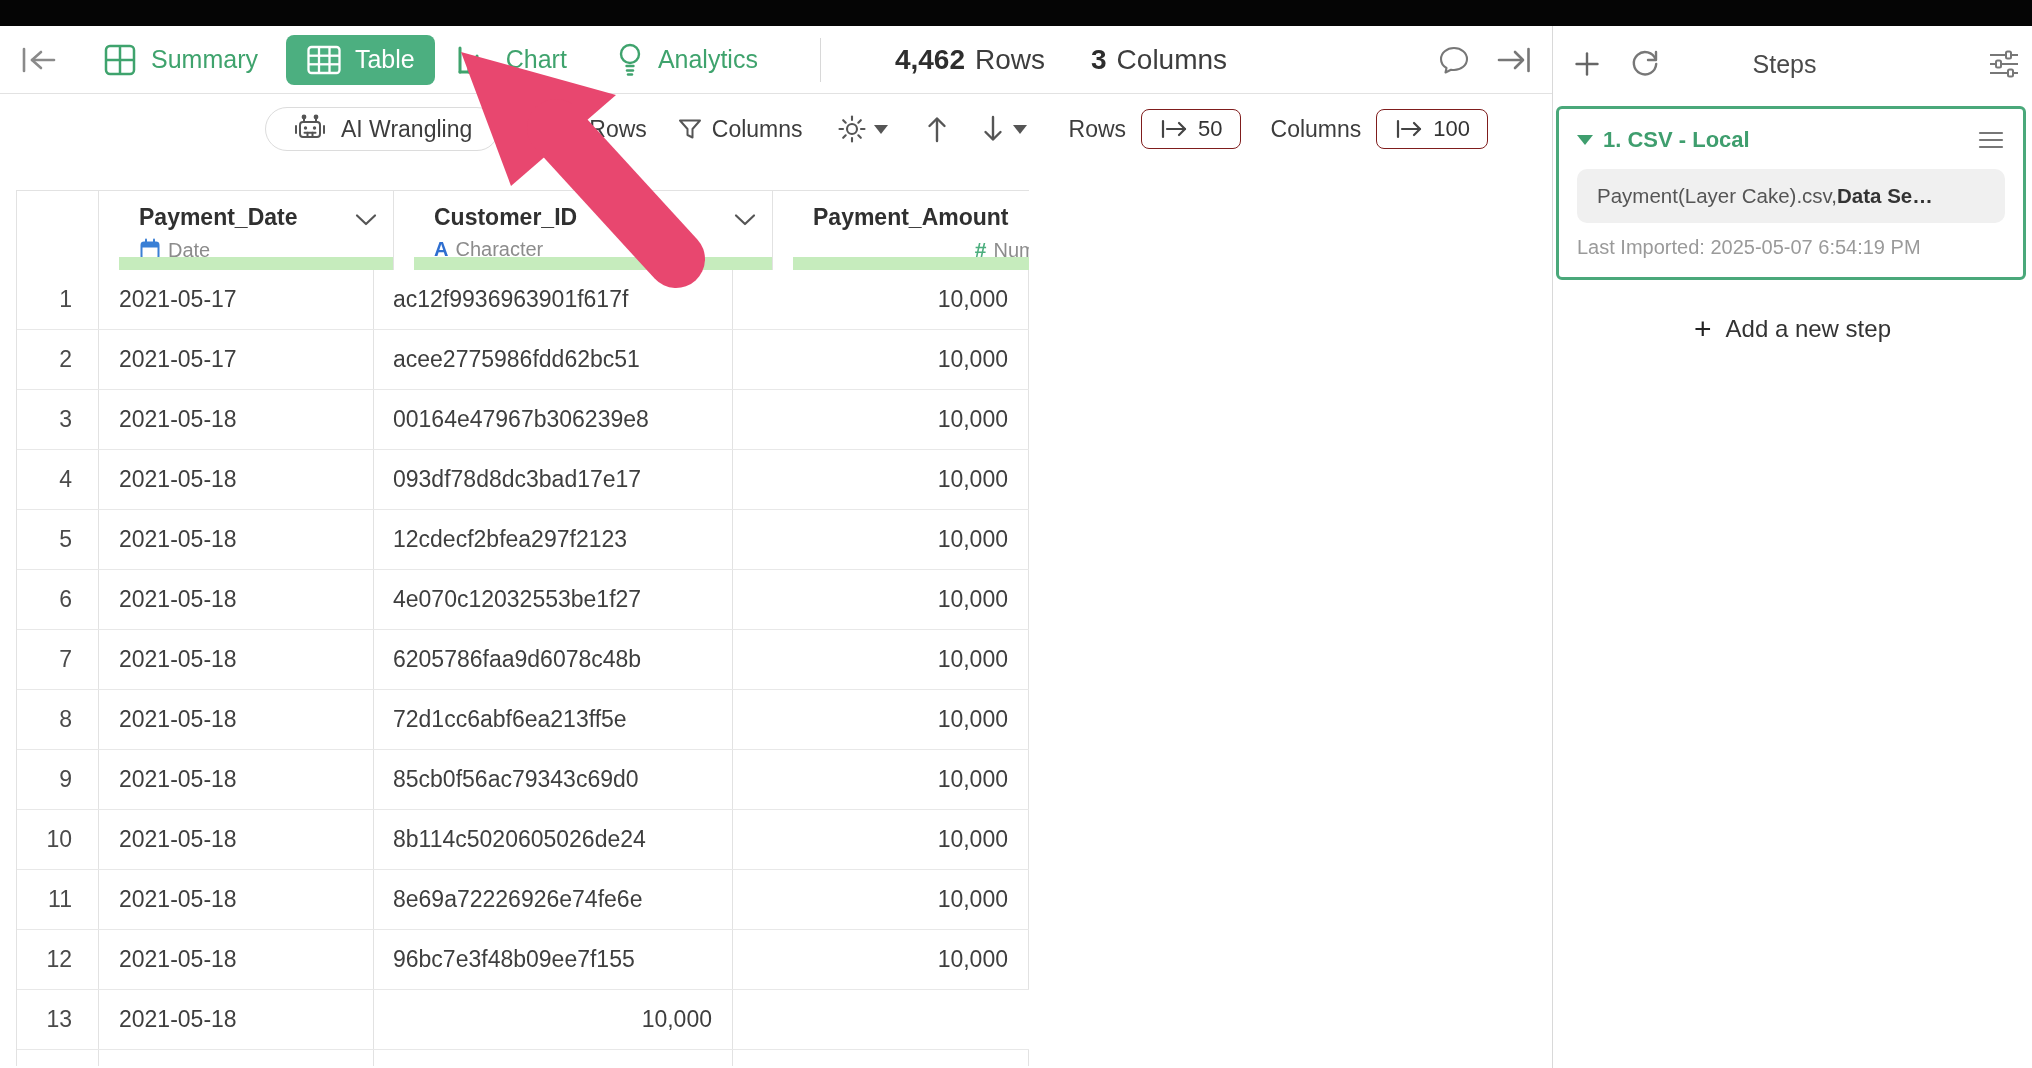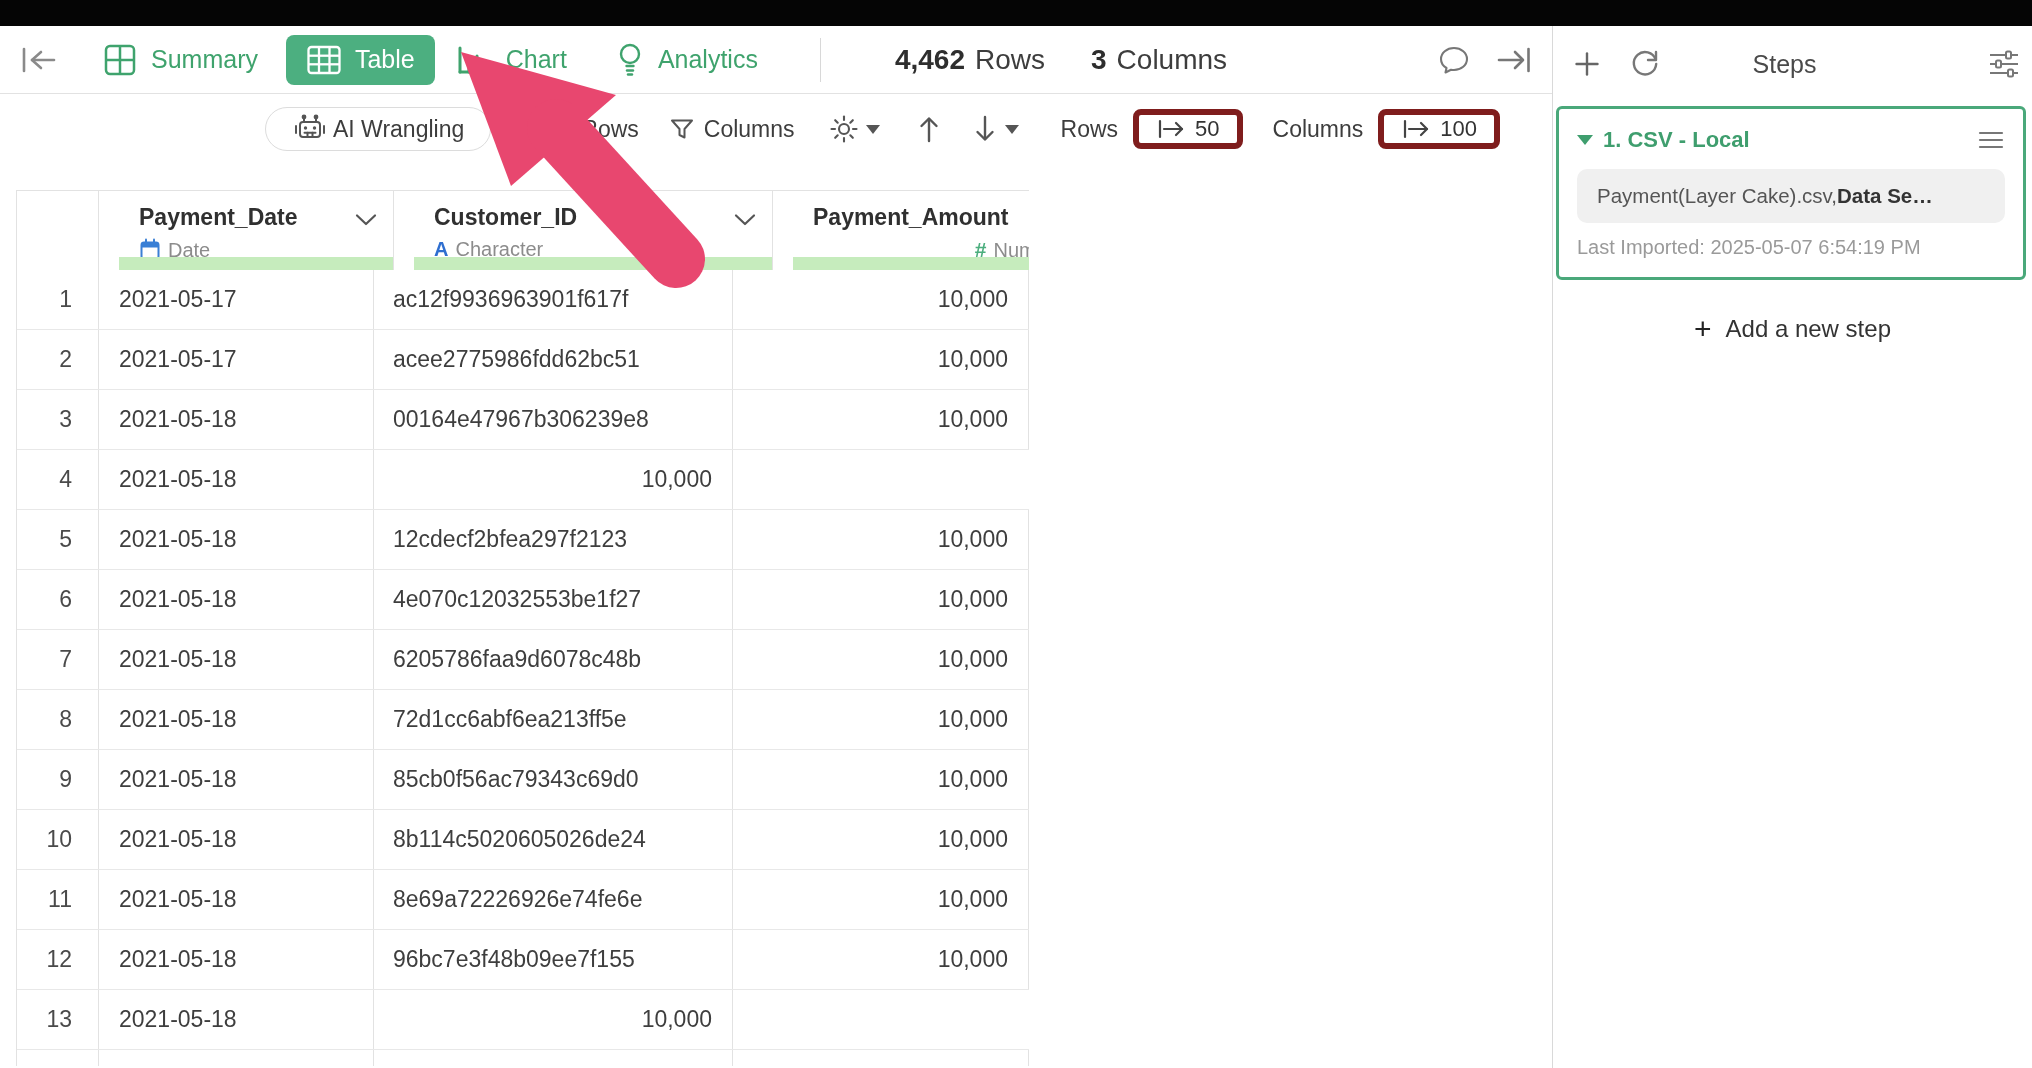--- a/index.html
+++ b/index.html
@@ -27,31 +27,31 @@
   .count b { font-weight:bold; color:#2e2e2e; }
   .count-rows { margin-left:74px; }
   .count-cols { margin-left:46px; }
   .tb1-spacer { flex:1; }
   .bubble-btn { margin-right:4px; }
   .skip-btn { margin-right:20px; margin-left:22px; }
 
   
   .toolbar2 { height:70px; display:flex; align-items:center; background:#fff; }
   .ai-pill { margin-left:265px; height:44px; border:1px solid #dcdcdc; border-radius:999px;
-             display:flex; align-items:center; gap:5px; padding:0 26px; color:#3d3d3d; font-size:23px; cursor:pointer; background:#fff;}
+             display:flex; align-items:center; gap:13px; padding:0 26px; color:#3d3d3d; font-size:23px; cursor:pointer; background:#fff;}
   .flt-group { display:flex; align-items:center; gap:9px; font-size:23px; color:#3d3d3d; cursor:pointer; }
   .flt-rows { margin-left:55px; }
   .flt-cols { margin-left:30px; }
   .gear-group { margin-left:34px; display:flex; align-items:center; gap:7px; cursor:pointer; }
   .caret { width:0; height:0; border-left:7px solid transparent; border-right:7px solid transparent; border-top:9px solid #555; }
   .arr-up { margin-left:36px; cursor:pointer; }
   .arr-down-group { margin-left:30px; display:flex; align-items:center; gap:7px; cursor:pointer; }
   .pg-label { margin-left:42px; font-size:23px; color:#3d3d3d; }
   .pg-label2 { margin-left:30px; font-size:23px; color:#3d3d3d; }
-  .pg-box { margin-left:15px; height:40px; border:6px solid #7f1d1d; border-radius:8px; background:#fff;
+  .pg-box { margin-left:15px; height:40px; border:1px solid #7f1d1d; border-radius:8px; background:#fff;
             display:flex; align-items:center; gap:9px; padding:0 17px; font-size:22px; color:#333; cursor:pointer; }
 
   
   .tbl { margin-left:16px; margin-top:26px; width:1013px; height:876px; overflow:hidden;
          border-left:1px solid #e2e2e2; }
   .tr { display:grid; grid-template-columns:82px 275px 359px 296px; height:60px; border-bottom:1px solid #e8e8e8; }
   .tr-head { height:80px; border-top:1px solid #e2e2e2; border-bottom:none;gap:20px; }
   .tr-partial { height:16px; border-bottom:none; }
   .td { border-right:1px solid #e2e2e2; display:flex; align-items:center; font-size:23px; color:#3e3e3e; overflow:hidden; white-space:nowrap; }
   .c-num { justify-content:flex-end; padding-right:26px; color:#4a4a4a; }
@@ -352,20 +352,21 @@
             </div>
             <div class="tr">
               <div class="td c-num">3</div>
               <div class="td c-date">2021-05-18</div>
               <div class="td c-id">00164e47967b306239e8</div>
               <div class="td c-amt">10,000</div>
             </div>
             <div class="tr">
               <div class="td c-num">4</div>
               <div class="td c-date">2021-05-18</div>
+              <div class="td c-id">093df78d8dc3bad17e17</div>
               <div class="td c-amt">10,000</div>
             </div>
             <div class="tr">
               <div class="td c-num">5</div>
               <div class="td c-date">2021-05-18</div>
               <div class="td c-id">12cdecf2bfea297f2123</div>
               <div class="td c-amt">10,000</div>
             </div>
             <div class="tr">
               <div class="td c-num">6</div>

